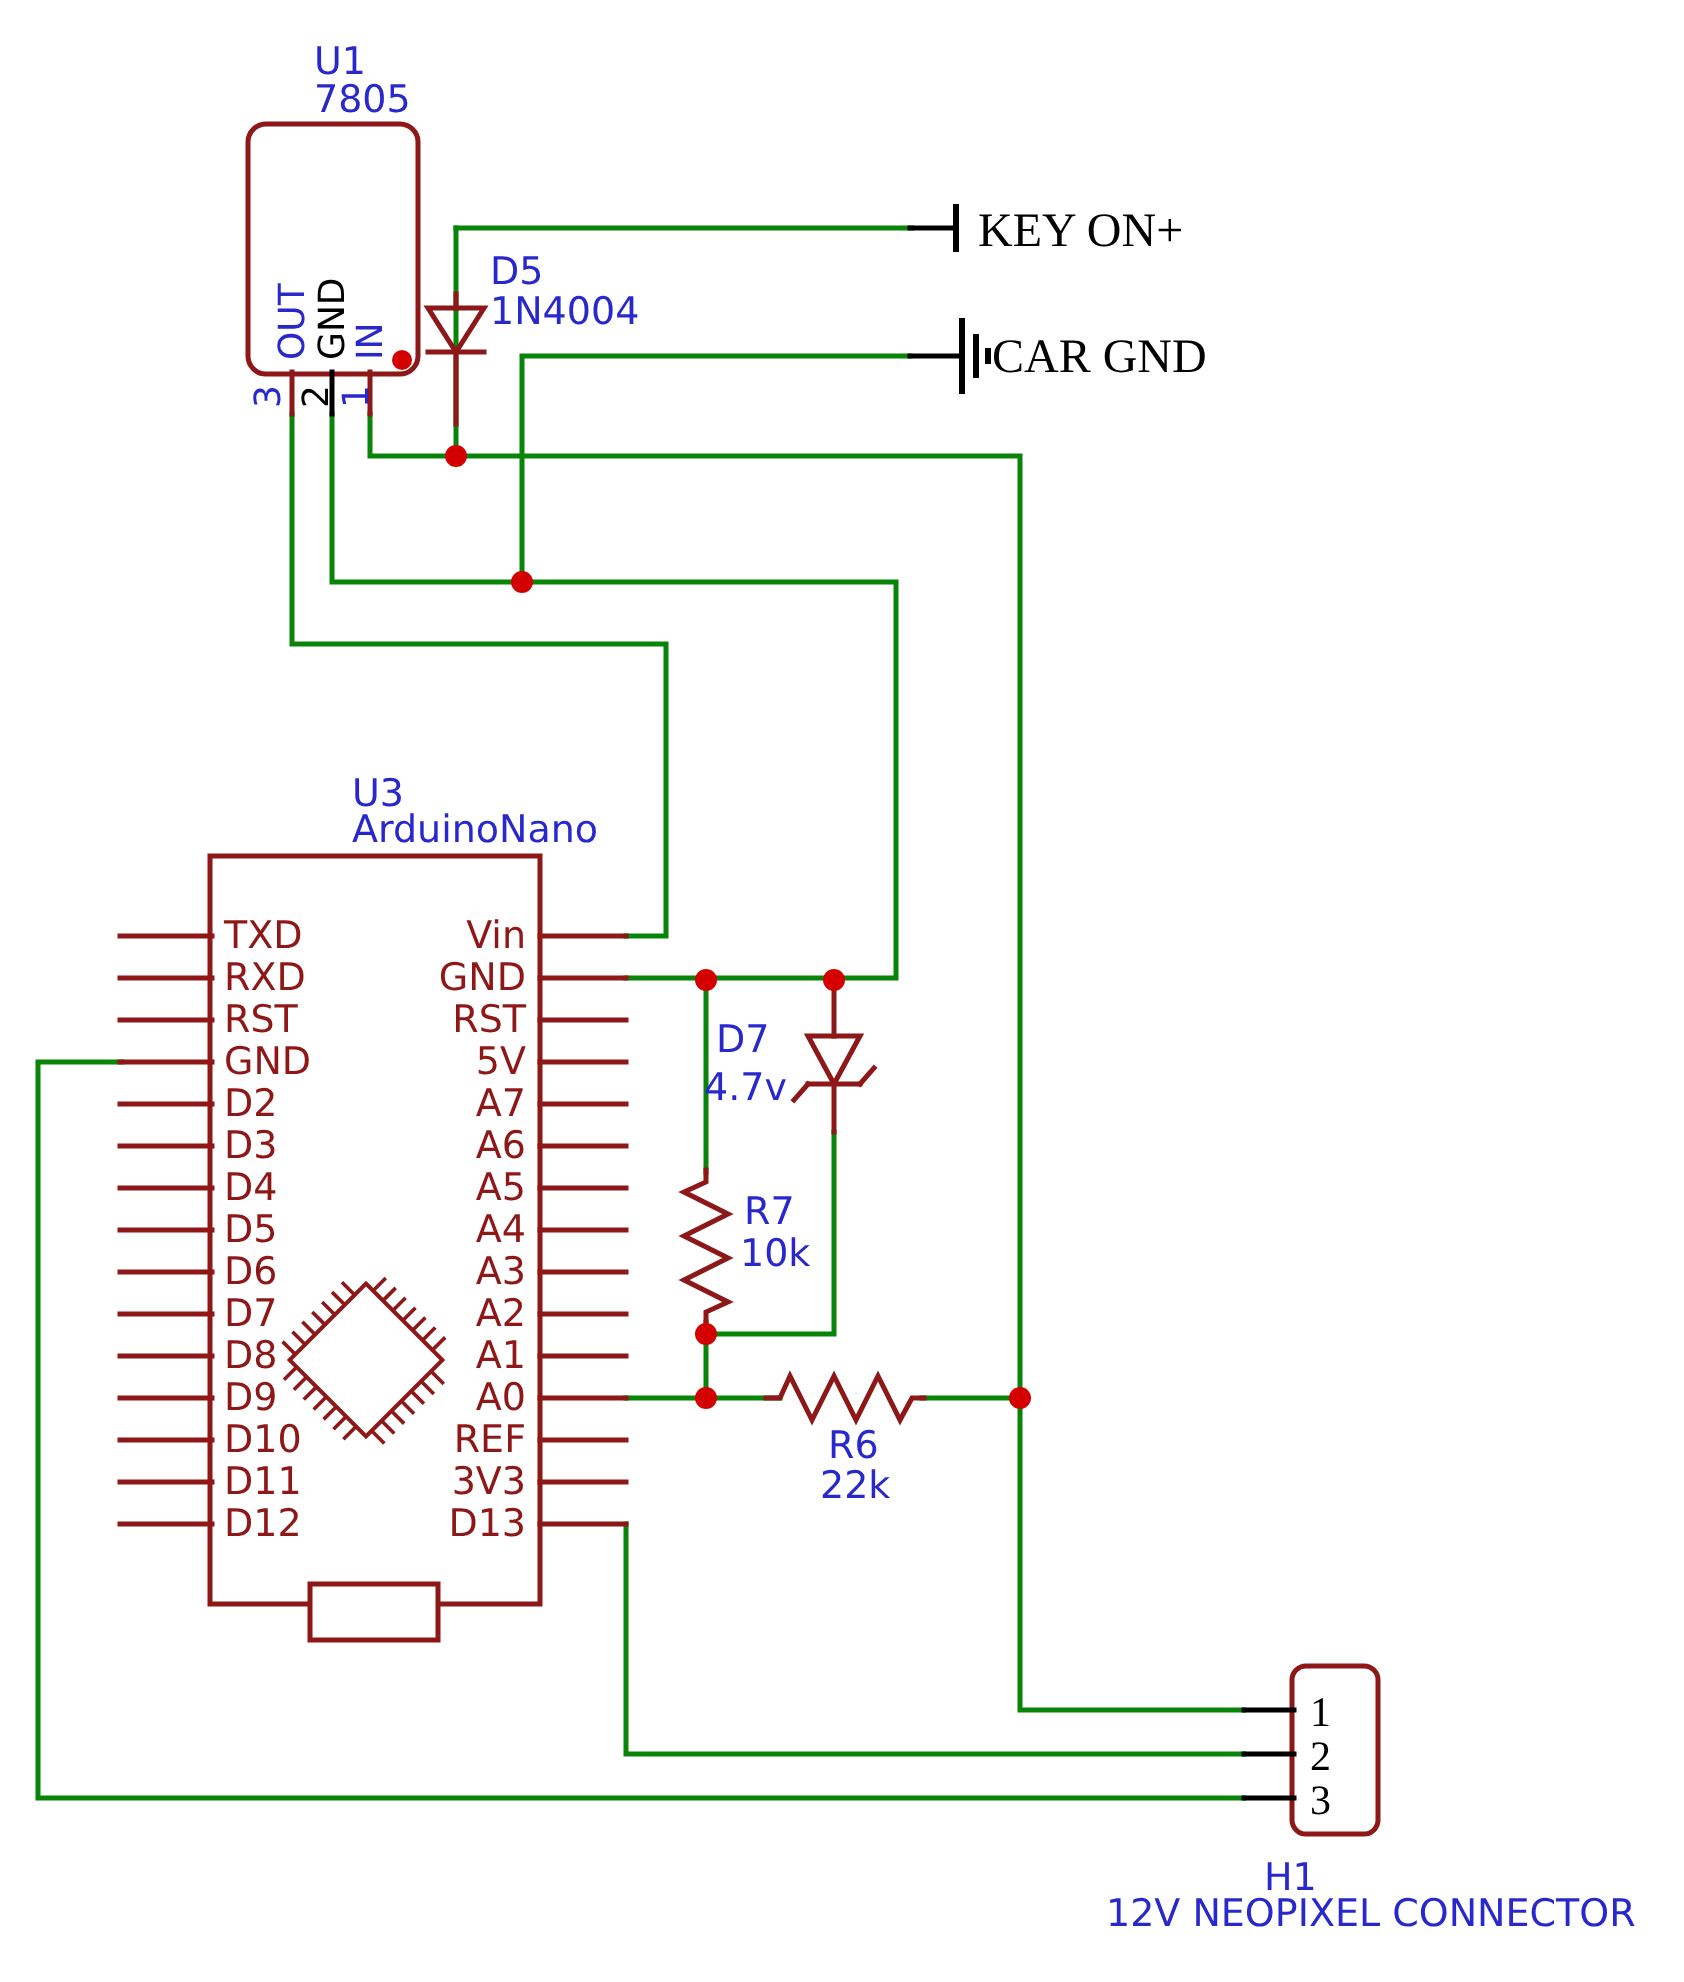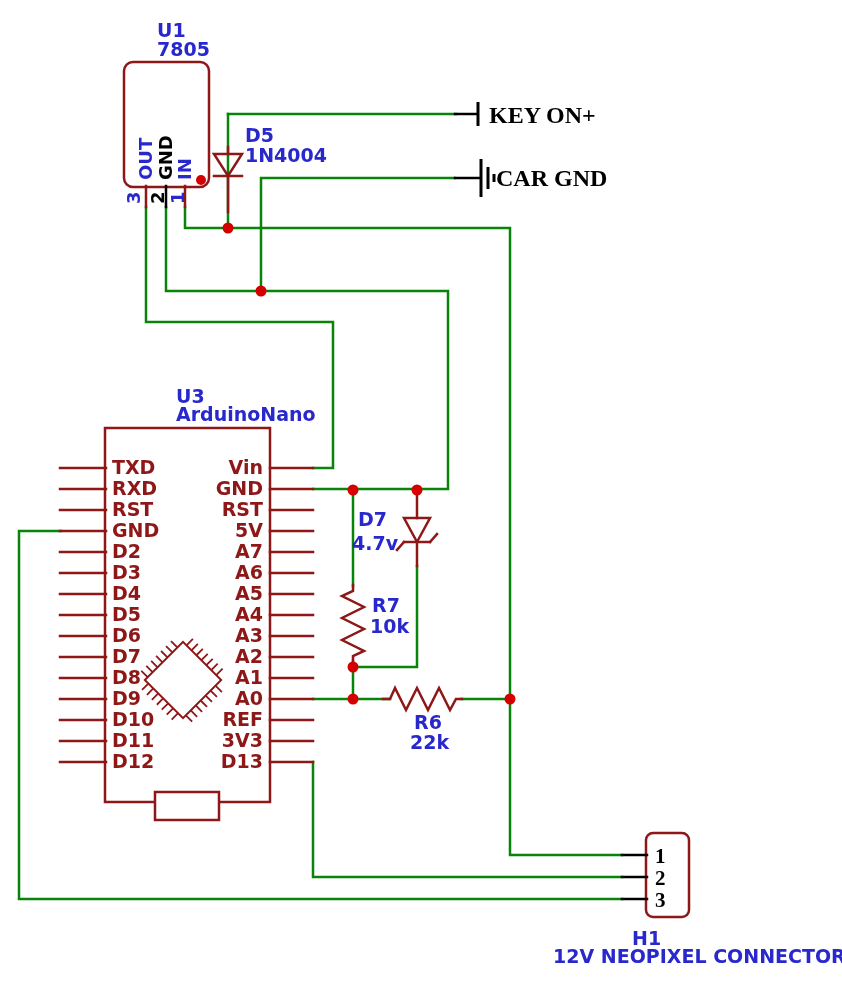--- a/index.html
+++ b/index.html
@@ -1,17 +1,17 @@
 <!DOCTYPE html>
 <html style="--background: #ffffff; --wire-green: #088408; --symbol-maroon: #8e1717; --junction-red: #d40000; --label-blue: #2828cc; --text-black: #000000;"><head>
 <meta charset="utf-8">
 <style>
   html,body{margin:0;padding:0;background:#ffffff;}
   .page{position:relative;width:842px;height:991px;background:var(--background,#fff);
-        font-family:"DejaVu Sans","Liberation Sans",sans-serif;font-weight:bold;}
+        font-family:"DejaVu Sans","Liberation Sans",sans-serif;}
   svg text{user-select:none;}
   .wire{stroke:var(--wire-green,#088408);stroke-width:2.5;fill:none;stroke-linecap:square;}
   .sym{stroke:var(--symbol-maroon,#8e1717);stroke-width:2.5;fill:none;stroke-linecap:square;}
   .blk{stroke:var(--text-black,#000);stroke-width:2.5;fill:none;stroke-linecap:square;}
   .bar{stroke:var(--text-black,#000);stroke-width:3;fill:none;}
   .junc{fill:var(--junction-red,#d40000);stroke:none;}
   .lblb{fill:var(--label-blue,#2828cc);font-size:19px;font-family:"DejaVu Sans",sans-serif;}
   .lblm{fill:var(--symbol-maroon,#8e1717);font-size:19px;font-family:"DejaVu Sans",sans-serif;}
   .lblk{fill:var(--text-black,#000);font-size:24px;font-family:"Liberation Serif","DejaVu Serif",serif;}
   .pinnum{fill:var(--text-black,#000);font-size:21px;font-family:"Liberation Serif","DejaVu Serif",serif;}

